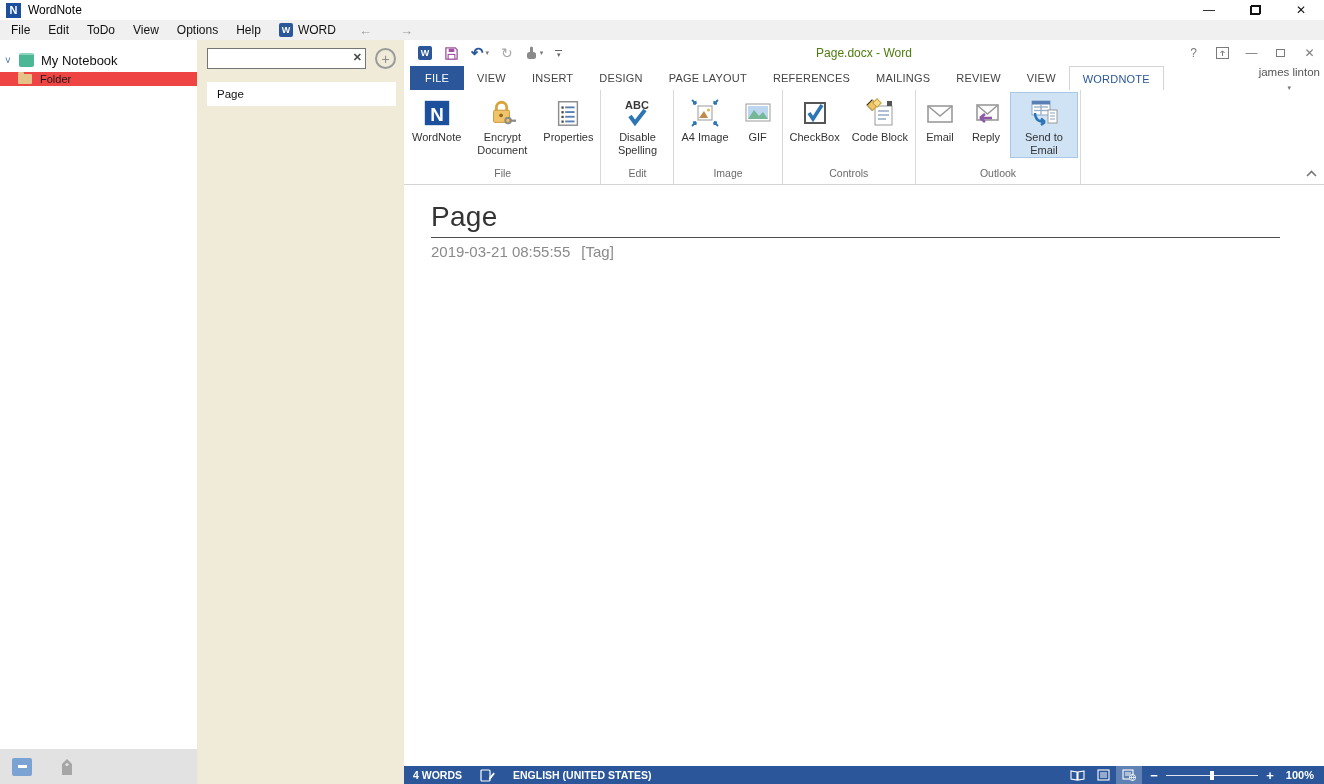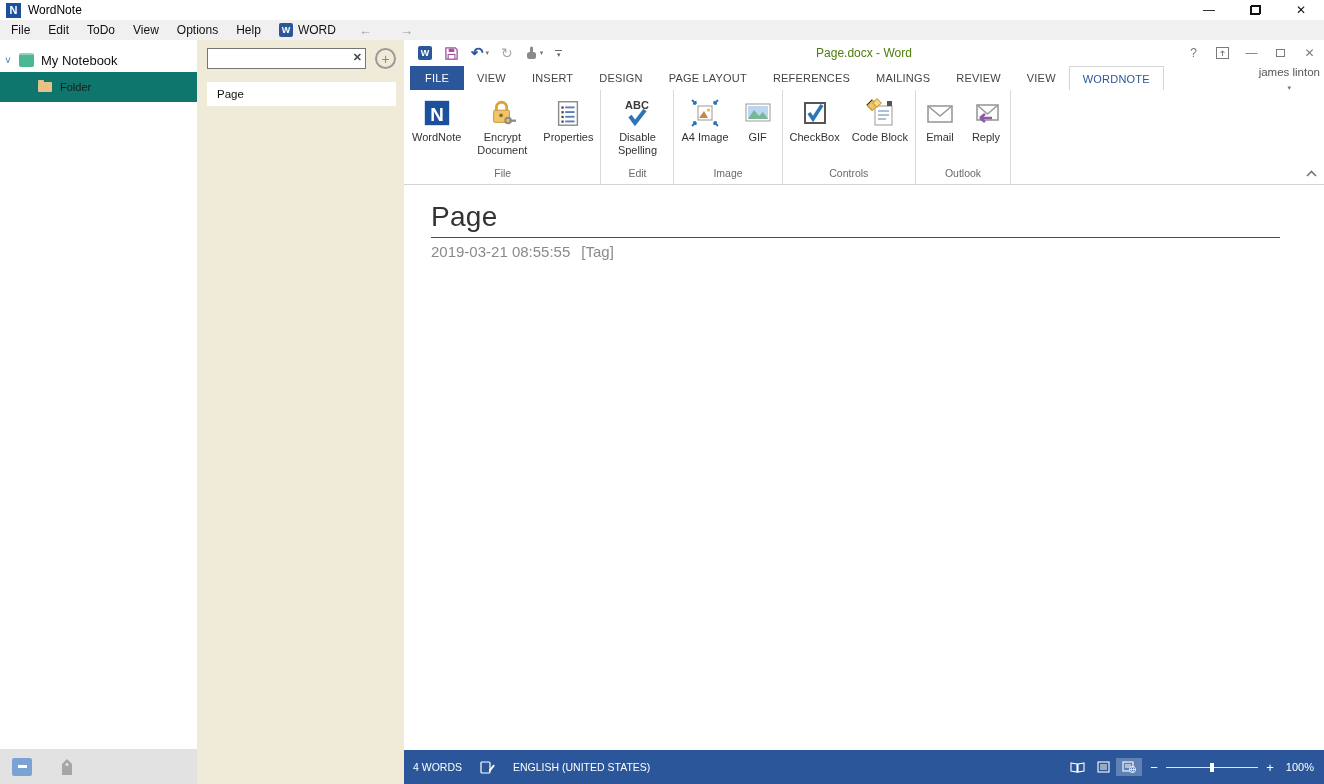--- a/index.html
+++ b/index.html
@@ -26,21 +26,21 @@
   .nav-arrow { padding:0 14px; color:#9a9a9a; font-size:13px; }
 
   
   .content { display:flex; height:744px; }
 
   
   .sidebar { width:197px; background:#fff; position:relative; flex:none; }
   .notebook-row { margin-top:8px; height:24px; display:flex; align-items:center; padding-left:5px; font-size:13px; color:#111; }
   .chev { color:#3f6ea5; font-size:10px; width:12px; }
   .notebook-icon { width:15px; height:14px; background:#4cb795; border-top:2px solid #8ed3ba; border-radius:2px; margin:0 7px 0 2px; }
-  .folder-row { height:30px; background:#0f766e; display:flex; align-items:center; padding-left:38px; font-size:11px; color:#1a1a1a; }
+  .folder-row { height:14px; background:#ef4444; display:flex; align-items:center; padding-left:18px; font-size:11px; color:#1a1a1a; }
   .folder-icon { width:14px; height:10px; background:#e6c289; border-radius:1px; position:relative; margin-right:8px; }
   .folder-icon::before { content:""; position:absolute; top:-2px; left:0; width:6px; height:2px; background:#e6c289; border-radius:1px 1px 0 0; }
   .sidebar-bottom { position:absolute; left:0; right:0; bottom:0; height:35px; background:#e2e2e2; display:flex; align-items:center; padding-left:12px; gap:26px; }
   .note-chip { width:20px; height:18px; background:#7aa3d4; border-radius:2px; display:flex; align-items:center; justify-content:center; }
   .note-chip span { width:9px; height:3px; background:#fff; display:block; }
 
   
   .pagespanel { width:207px; background:#f0ebd9; flex:none; padding-top:8px; }
   .search-row { display:flex; align-items:center; padding:0 8px 0 10px; gap:9px; }
   .search-box { position:relative; flex:1; }
@@ -89,21 +89,21 @@
   .ribbon-collapse { position:absolute; right:7px; bottom:3px; color:#777; }
 
   
   .doc { flex:1; background:#fff; padding:17px 0 0 27px; overflow:hidden; }
   .doc h1 { font-size:28px; font-weight:300; color:#333; line-height:1.1; letter-spacing:.3px; }
   .doc .rule { height:1px; background:#4f4f4f; margin:4px 44px 5px 0; }
   .doc .meta { font-size:15px; color:#8a8a8a; }
   .doc .meta .tag { margin-left:11px; }
 
   
-  .statusbar { height:34px; background:#2b579a; color:#fff; display:flex; align-items:center; font-size:10.5px; }
+  .statusbar { height:18px; background:#2b579a; color:#fff; display:flex; align-items:center; font-size:10.5px;font-weight:bold; }
   .sb-left { display:flex; align-items:center; gap:0; }
   .sb-item { padding:0 9px; display:flex; align-items:center; height:18px; }
   .sb-right { margin-left:auto; display:flex; align-items:center; }
   .sb-view { width:26px; height:18px; display:flex; align-items:center; justify-content:center; }
   .sb-view.active { background:rgba(255,255,255,.25); }
   .zoom-minus,.zoom-plus { width:24px; text-align:center; font-size:13px; }
   .zoom-track { width:92px; height:9px; position:relative; }
   .zoom-track .line { position:absolute; top:4px; left:0; right:0; height:1px; background:rgba(255,255,255,.85); }
   .zoom-thumb { position:absolute; left:50%; top:0; width:4px; height:9px; background:#fff; margin-left:-2px; }
   .zoom-level { width:42px; text-align:right; padding-right:10px; font-size:11px; }
@@ -393,20 +393,41 @@
           <div class="rbtn">
             <span class="ric">
               <svg width="32" height="32" viewBox="0 0 32 32">
                 <rect x="7" y="8" width="21" height="15" fill="#fdfdfd" stroke="#9a9a9a" stroke-width="1.6"></rect>
                 <path d="M7 8 L17.5 17 L28 8" fill="none" stroke="#9a9a9a" stroke-width="1.6"></path>
                 <path d="M22 21 H10 M10 21 l5 -4 M10 21 l5 4" fill="none" stroke="#8d5aa8" stroke-width="2.6"></path>
               </svg>
             </span>
             <span class="rtext">Reply</span>
           </div>
+          <div class="rbtn selected">
+            <span class="ric">
+              <svg width="32" height="32" viewBox="0 0 32 32">
+                <rect x="4" y="4" width="18" height="14" fill="#fff" stroke="#8aa5c8"></rect>
+                <rect x="4" y="4" width="18" height="3.5" fill="#5a7fb5"></rect>
+                <g stroke="#9ab0c8" stroke-width="1.4">
+                  <line x1="6" y1="10" x2="20" y2="10"></line>
+                    <line x1="6" y1="13.5" x2="20" y2="13.5"></line>
+                  <line x1="13" y1="7.5" x2="13" y2="18"></line>
+                </g>
+                <rect x="20" y="13" width="9" height="13" fill="#fff" stroke="#9a9a9a"></rect>
+                <g stroke="#9ab0c8" stroke-width="1.2">
+                  <line x1="22" y1="16" x2="27" y2="16"></line>
+                    <line x1="22" y1="19" x2="27" y2="19"></line>
+                  <line x1="22" y1="22" x2="27" y2="22"></line>
+                </g>
+                <path d="M7 16 c0 7 4 9 10 9 M17 25 l-4 -3.5 M17 25 l-4 3" fill="none" stroke="#2e75b5" stroke-width="2.4"></path>
+              </svg>
+            </span>
+            <span class="rtext">Send to Email</span>
+          </div>
         </div>
         <div class="rlabel">Outlook</div>
       </div>
 
       <span class="ribbon-collapse">
         <svg width="11" height="7" viewBox="0 0 11 7">
           <path d="M1 6 L5.5 1.5 L10 6" fill="none" stroke="#777" stroke-width="1.6"></path>
         </svg>
       </span>
     </div>

